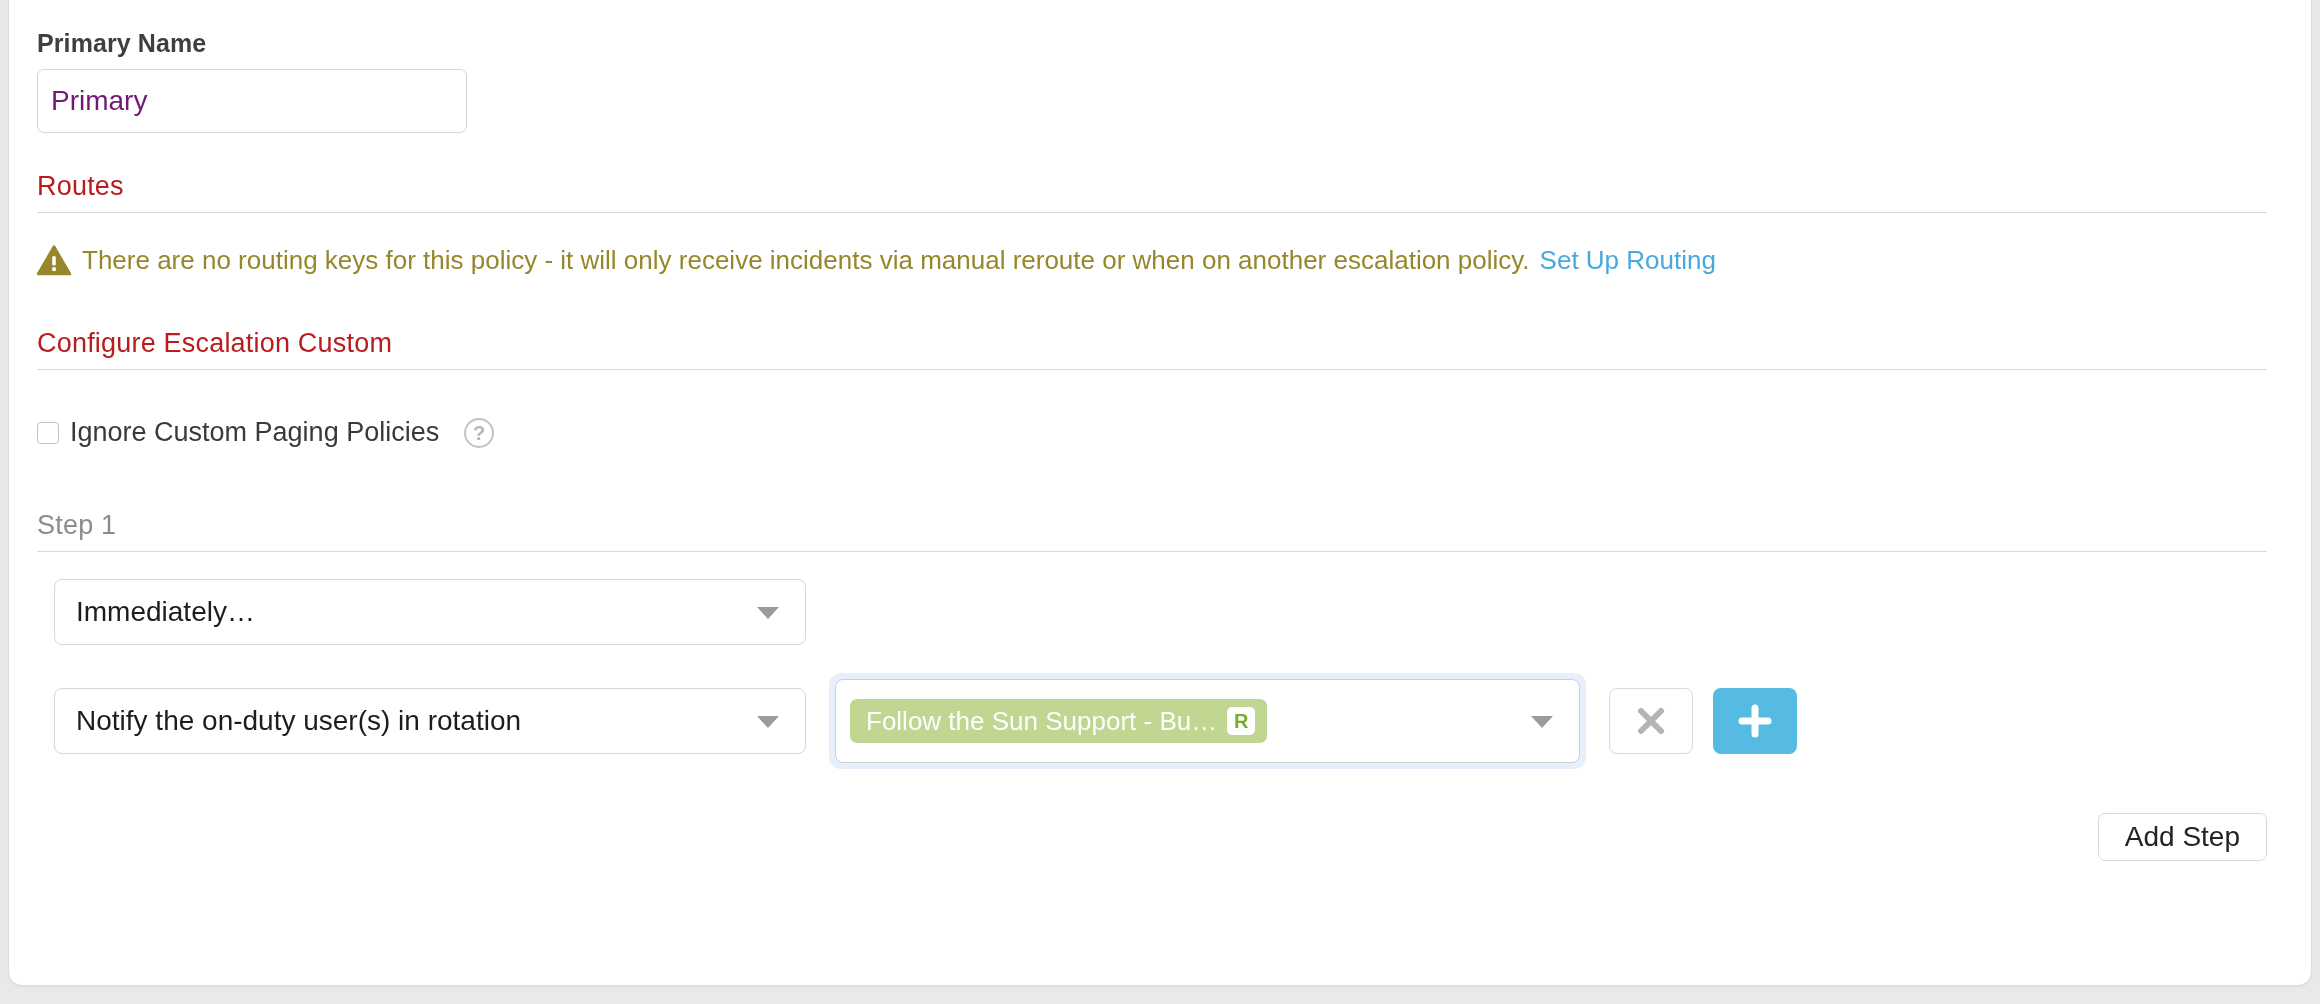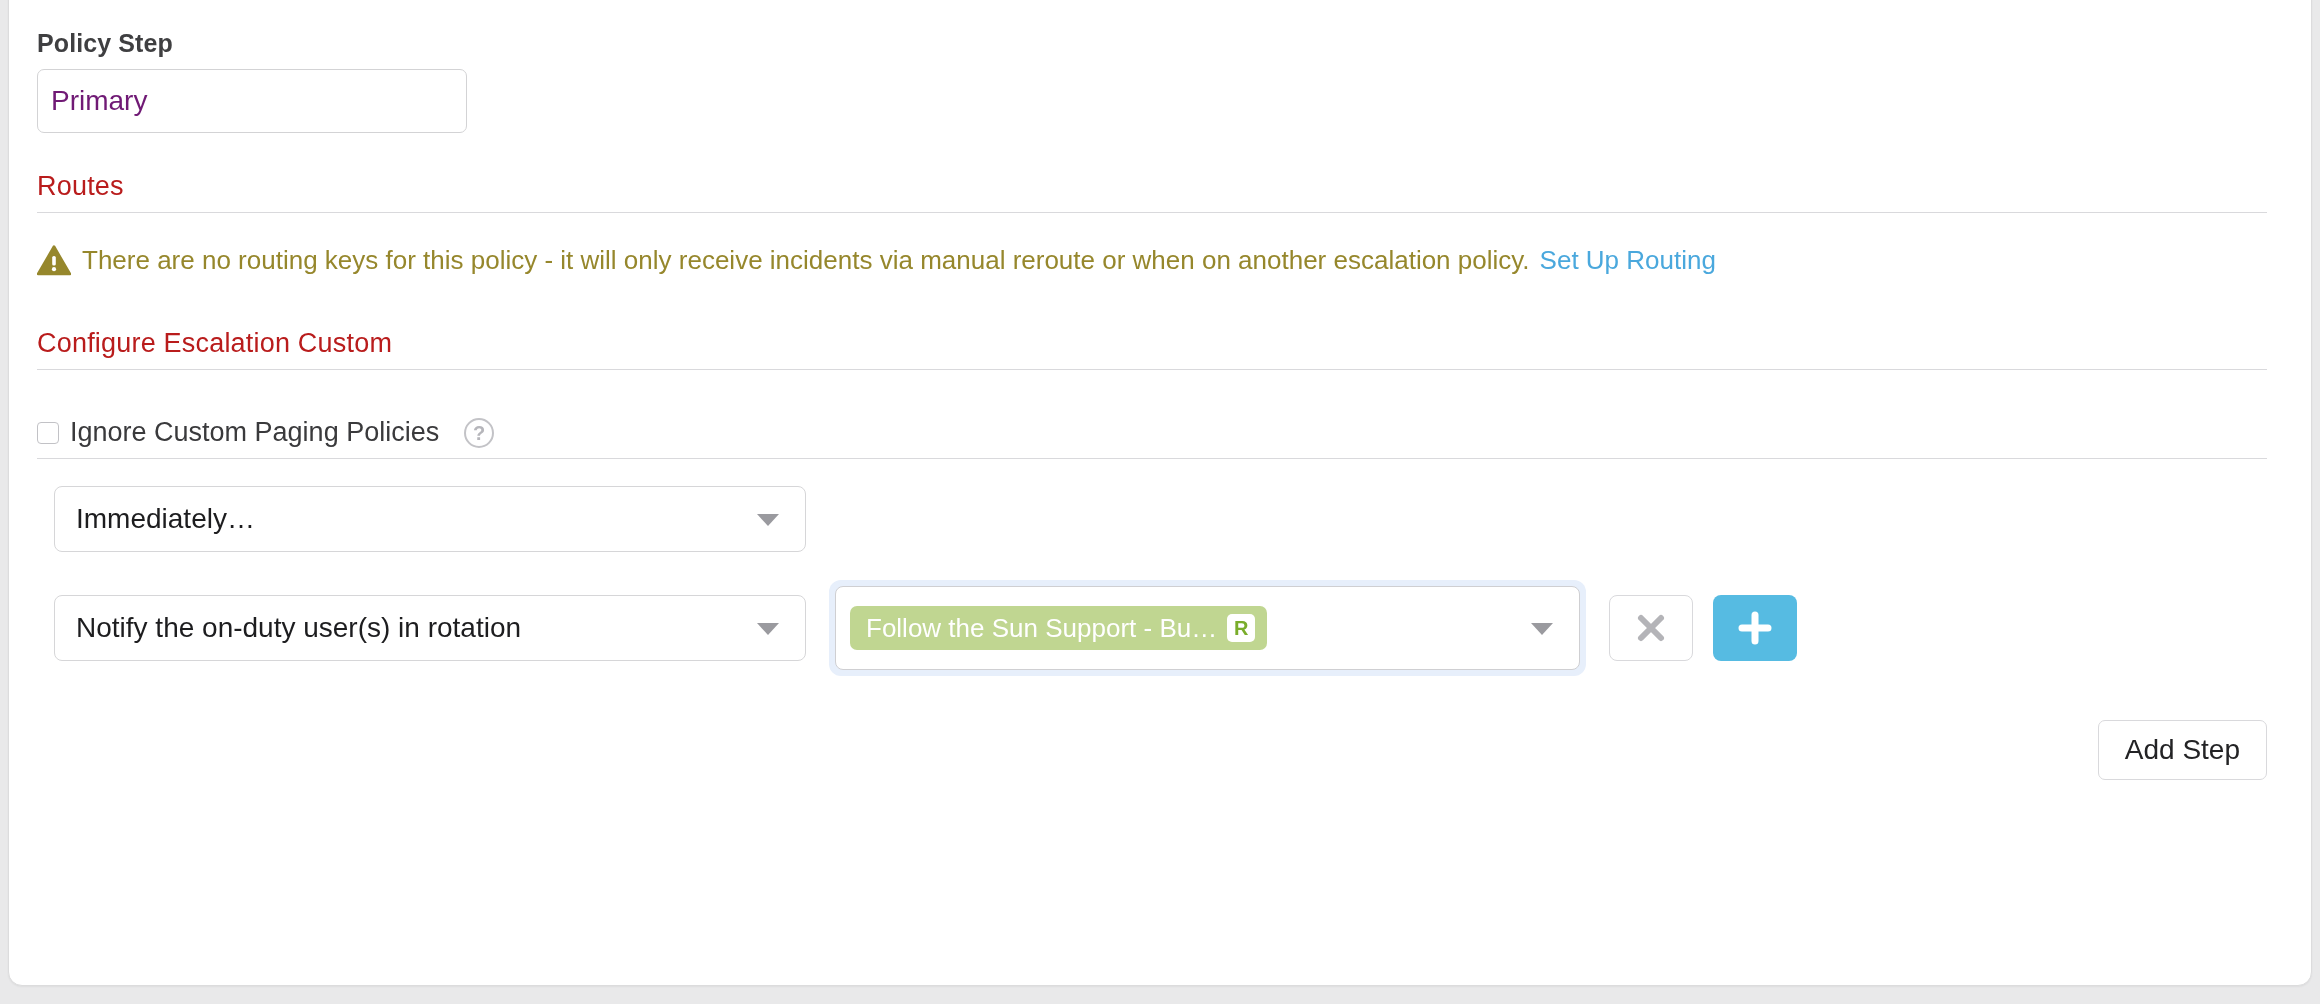--- a/index.html
+++ b/index.html
@@ -240,38 +240,38 @@
   .footer-row {
     display: flex;
     justify-content: flex-end;
     margin-top: 44px;
     padding-right: 44px;
   }
   .add-step-btn {
     background: #fff;
     border: 1px solid #d9d9dc;
     border-radius: 7px;
-    height: 60px;
+    height: 48px;
     padding: 0 26px;
     font-size: 28px;
     color: #232325;
     font-family: "Liberation Sans", sans-serif;
     display: flex;
     align-items: center;
     cursor: pointer;
   }
 </style>
 </head>
 <body>
 
 <div class="page-card">
   <div class="card-inner">
 
     <div class="pad" style="padding-top:42px;">
-      <div class="field-label">Policy Step</div>
+      <div class="field-label">Primary Name</div>
       <input class="text-input" type="text" value="Primary" style="">
     </div>
 
     <div class="pad">
       <div class="section-head">Routes</div>
       <div class="divider"></div>
 
       <div class="warning-row">
         <svg class="warn-icon" width="34" height="31" viewBox="0 0 34 31">
           <path d="M17 1.5 L33 29 L1 29 Z" fill="#96872c" stroke="#96872c" stroke-width="2.5" stroke-linejoin="round"></path>
@@ -287,20 +287,21 @@
     <div class="pad">
       <div class="section-head" style="margin-top:52px;">Configure Escalation Custom</div>
       <div class="divider"></div>
 
       <div class="checkbox-row">
         <div class="cbox"></div>
         <div class="cbox-label">Ignore Custom Paging Policies</div>
         <div class="help-icon">?</div>
       </div>
 
+      <div class="step-head">Step 1</div>
       <div class="divider"></div>
     </div>
 
     <div class="step-body">
 
       <div class="select-row">
         <div class="select-box w1">
           <span>Immediately…</span>
           <span class="caret"></span>
         </div>

